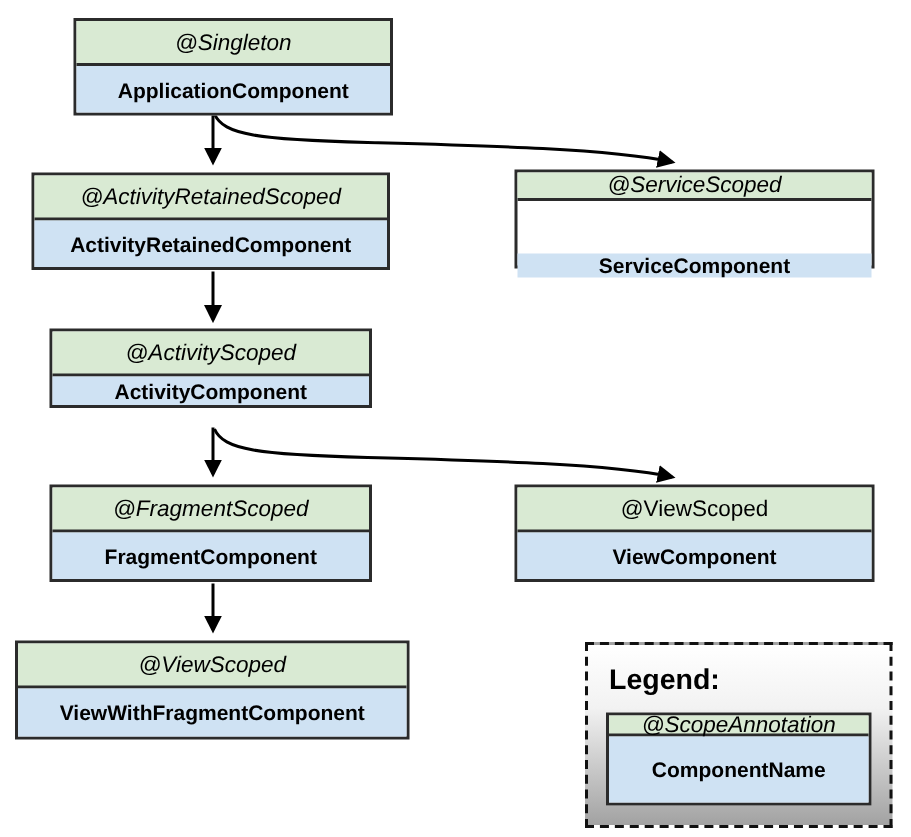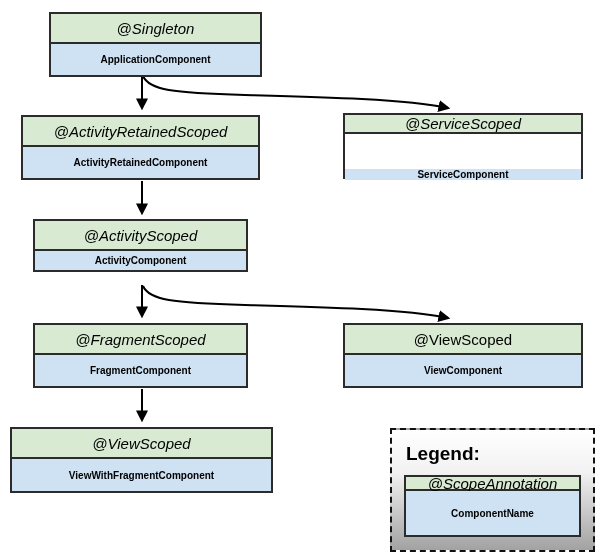--- a/index.html
+++ b/index.html
@@ -40,21 +40,21 @@
   }
   .scope.upright { font-style: normal; }
   .comp {
     box-sizing: border-box;
     flex: 1;
     background: var(--component-bg, #cfe2f3);
     display: flex;
     align-items: center;
     justify-content: center;
     font-weight: bold;
-    font-size: 10px;
+    font-size: 14px;
     color: #000000;
     white-space: nowrap;
   }
   .legend {
     position: absolute;
     left: 390px;
     top: 428px;
     width: 205px;
     height: 124px;
     box-sizing: border-box;

